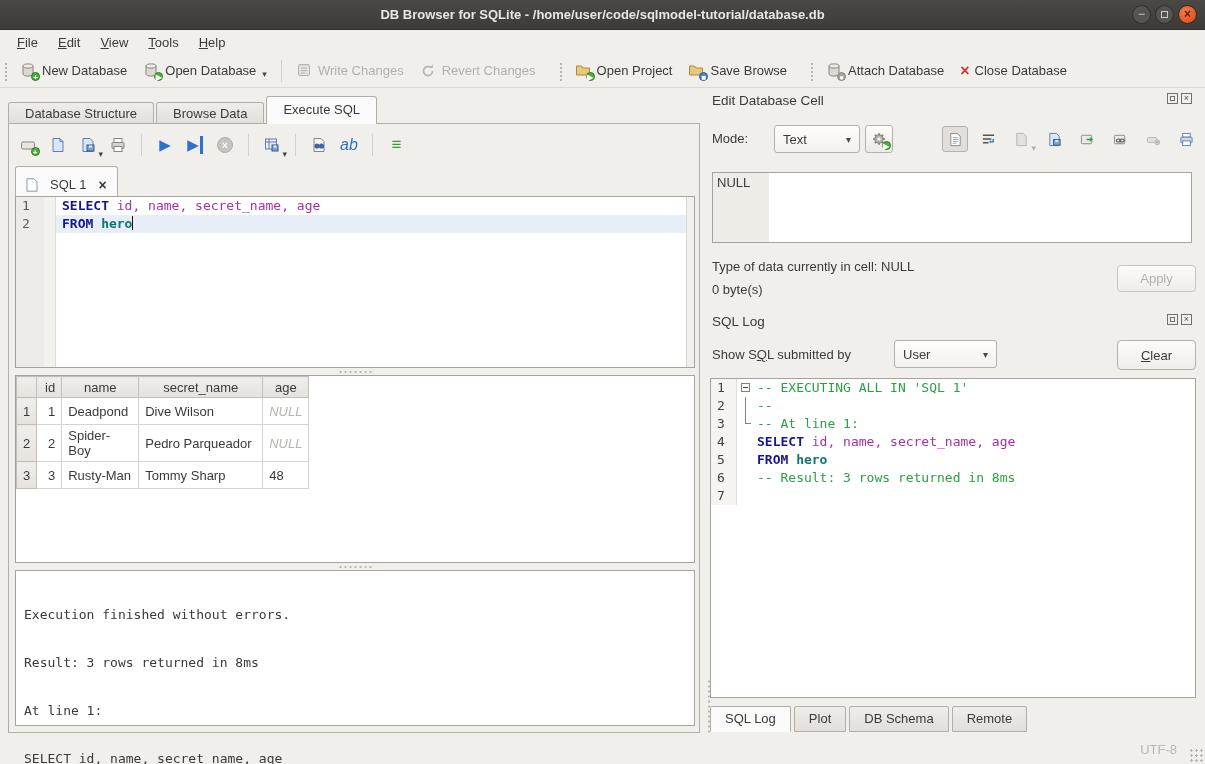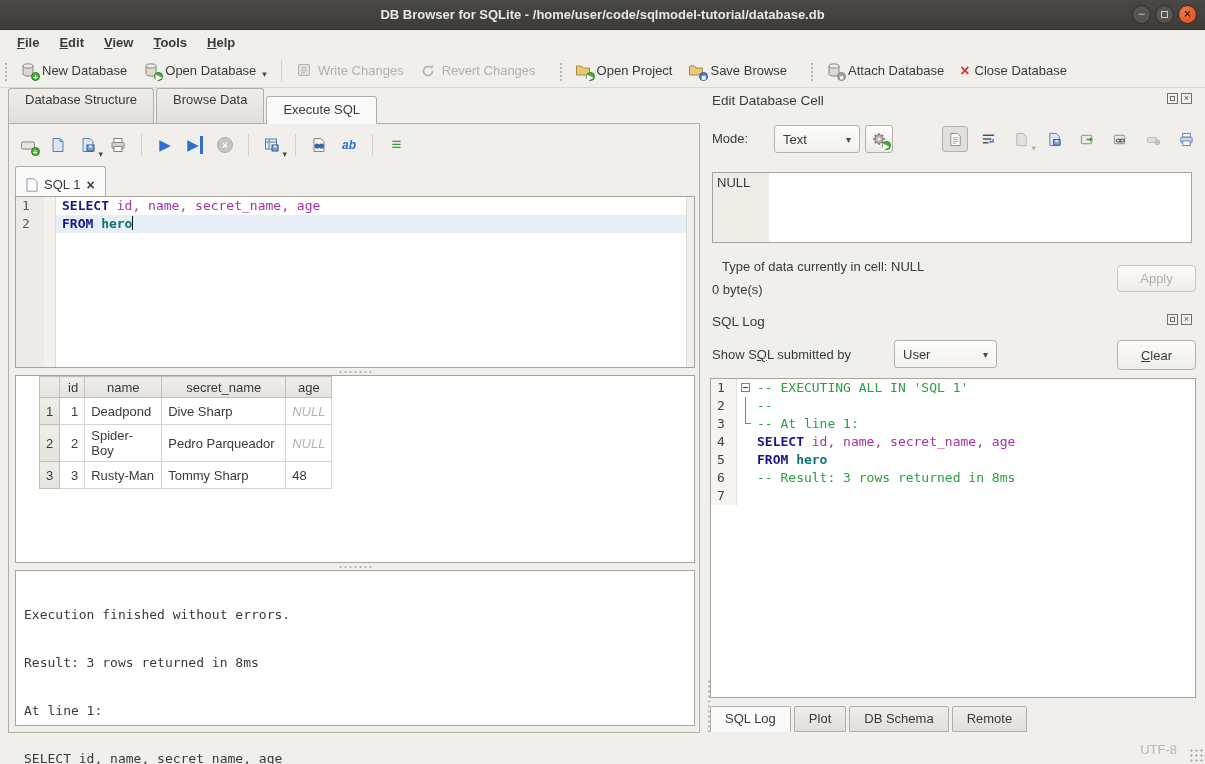--- a/index.html
+++ b/index.html
@@ -15,21 +15,21 @@
   .winbtns { position:absolute; right:8px; top:5px; display:flex; gap:4px; }
   .winbtn { width:19px; height:19px; border-radius:50%; background:#56544f;
     border:1px solid #2e2d2a; color:#cfccc7; font-size:12px; line-height:17px;
     text-align:center; }
   .winbtn.close { background:radial-gradient(circle at 35% 30%, #ef7a50, #dd4814);
     color:#5d1d07; font-weight:bold; }
   .winbtn .sq { display:inline-block; width:7px; height:7px; border:1px solid #cfccc7; margin-top:5px; }
 
   
   .menubar { position:absolute; left:0; top:30px; width:100%; height:24px;
-    background:#f1efec; display:flex; align-items:center; padding-left:8px; gap:2px;font-weight:bold; }
+    background:#f1efec; display:flex; align-items:center; padding-left:8px; gap:2px; }
   .menu-item { padding:2px 9px; }
   .mkey { text-decoration:underline; }
 
   
   .toolbar { position:absolute; left:0; top:54px; width:100%; height:34px;
     background:#f1efec; border-bottom:1px solid #dcd9d4; display:flex; align-items:center; }
   .grip { width:6px; height:20px; margin:0 3px;
     background-image:radial-gradient(circle, #b8b4ad 1px, transparent 1.2px);
     background-size:4px 4px; background-position:1px 1px; }
   .tsep { width:1px; height:22px; background:#d4d1cb; margin:0 6px; }
@@ -41,40 +41,40 @@
   .icon16 { position:relative; width:17px; height:17px; display:inline-block; }
   .badge { position:absolute; right:-3px; bottom:-2px; width:9px; height:9px; border-radius:50%;
     color:#fff; font-size:8px; line-height:9px; text-align:center; font-weight:bold; }
   .badge.green { background:#4caf3f; border:1px solid #2c7d22; }
   .badge.blue  { background:#4a7fd4; border:1px solid #2c5aa5; }
   .badge.gray  { background:#a8a49d; border:1px solid #8a867f; }
   .redx { color:#d6352b; font-weight:bold; font-size:16px; line-height:17px; }
 
   
   .maintabs { position:absolute; left:8px; top:96px; height:28px; display:flex; align-items:flex-end; }
-  .mtab { height:36px; padding:3px 16px 0; background:linear-gradient(#efedea,#e2dfda);
+  .mtab { height:22px; padding:3px 16px 0; background:linear-gradient(#efedea,#e2dfda);
     border:1px solid #b2aea7; border-bottom:none; margin-right:2px; border-radius:3px 3px 0 0; }
   .mtab.active { height:28px; background:#fbfafa; position:relative; z-index:3; padding-top:5px; }
 
   
   .left-panel { position:absolute; left:8px; top:123px; width:692px; height:610px;
     background:#f1efec; border:1px solid #b2aea7; z-index:2; }
 
   .sqltoolbar { position:absolute; left:6px; top:6px; height:30px; display:flex; align-items:center; gap:4px; }
   .sicon { width:26px; height:24px; display:flex; align-items:center; justify-content:center; position:relative; }
   .play { color:#2f6fd0; font-size:15px; }
   .playbar { border-right:3px solid #2f6fd0; padding-right:1px; }
   .stopcirc { width:16px; height:16px; border-radius:50%; background:#c7c4bf; color:#fff;
     font-size:10px; font-weight:bold; line-height:16px; text-align:center; border:1px solid #b0ada8; }
   .fmt { color:#35a035; font-size:17px; font-weight:bold; letter-spacing:-1px; }
-  .ab { color:#2f6fd0; font-weight:bold; font-size:12px; font-style:italic; }
+  .ab { color:#2f6fd0; font-weight:normal; font-size:16px; font-style:italic; }
 
   .sqltabbar { position:absolute; left:6px; top:42px; height:30px; display:flex; align-items:flex-end; }
   .sqltab { height:30px; background:#fbfafa; border:1px solid #b2aea7; border-bottom:none;
-    border-radius:3px 3px 0 0; padding:6px 10px 0; display:flex; gap:6px; align-items:center; }
+    border-radius:3px 3px 0 0; padding:6px 10px 0; display:flex; gap:12px; align-items:center; }
   .sqltab .x { font-weight:bold; color:#3c3b37; font-size:14px; line-height:12px; }
 
   .editor { position:absolute; left:6px; top:72px; width:680px; height:172px;
     background:#fff; border:1px solid #a7a39b; display:flex; flex-direction:column;
     font-family:"DejaVu Sans Mono", monospace; font-size:13px; }
   .ed-row { display:flex; height:18px; line-height:18px; white-space:pre; }
   .ed-num { width:28px; background:#edebe7; color:#5f5c57; text-align:left; padding-left:6px; flex:0 0 28px; }
   .ed-fold { width:12px; background:#f3f1ee; border-right:1px solid #ddd9d3; flex:0 0 12px; }
   .ed-code { flex:1; padding-left:6px; }
   .ed-row.cur .ed-code { background:#e7eef7; }
@@ -85,21 +85,21 @@
   .tbl { color:#0e7474; font-weight:bold; }
   .cmt { color:#2ba043; }
   .cursor { display:inline-block; width:1px; height:14px; background:#111; vertical-align:-2px; }
   .vscroll { position:absolute; right:0; top:0; bottom:0; width:8px; background:#f1efec; border-left:1px solid #ddd9d3; }
 
   .hsplit { position:absolute; left:6px; width:680px; height:7px; display:flex; align-items:center; justify-content:center; }
   .hsplit .dots { width:34px; height:4px;
     background-image:radial-gradient(circle,#b8b4ad 1px,transparent 1.2px); background-size:5px 4px; }
 
   .results-frame { position:absolute; left:6px; top:251px; width:680px; height:188px;
-    background:#fff; border:1px solid #a7a39b; overflow:hidden;padding-left:23px; }
+    background:#fff; border:1px solid #a7a39b; overflow:hidden; }
   table.results { border-collapse:collapse; font-size:13px; }
   table.results th { background:linear-gradient(#f0eeea,#e6e3de); border:1px solid #c3bfb8;
     font-weight:normal; padding:1px 6px; height:21px; }
   table.results td { border:1px solid #d7d4ce; padding:3px 6px; height:27px; background:#fff; }
   td.rowhdr, th.corner { background:linear-gradient(#f0eeea,#e6e3de) !important; border:1px solid #c3bfb8 !important;
     text-align:center; padding:1px 4px; }
   .col-id { width:25px; text-align:right; }
   .col-name { width:77px; }
   .col-secret { width:124px; }
   .col-age { width:43px; }
@@ -126,21 +126,21 @@
   .sqbtn { position:absolute; width:28px; height:28px; background:linear-gradient(#fdfdfc,#eceae6);
     border:1px solid #b5b1aa; border-radius:3px; display:flex; align-items:center; justify-content:center; }
   .cicon { position:absolute; width:26px; height:26px; display:flex; align-items:center; justify-content:center; top:1px; }
   .cicon.pressed { background:#e2dfda; border:1px solid #b5b1aa; border-radius:3px; }
 
   .cellbox { position:absolute; left:6px; top:84px; width:480px; height:71px;
     background:#fff; border:1px solid #a7a39b; display:flex; }
   .cell-gutter { width:56px; background:#efece8; padding:2px 4px; font-size:13px; }
   .cell-text { flex:1; }
 
-  .info1 { position:absolute; left:16px; top:171px;text-align:center; }
+  .info1 { position:absolute; left:6px; top:171px;text-align:center; }
   .info2 { position:absolute; left:6px; top:194px; }
   .btn { position:absolute; height:27px; background:linear-gradient(#fcfbfa,#efede9);
     border:1px solid #c9c5be; border-radius:4px; text-align:center; display:flex;
     align-items:center; justify-content:center; }
   .btn.disabled { color:#b3b0aa; }
   .apply-btn { left:411px; top:177px; width:79px; }
   .clear-btn { left:411px; top:252px; width:79px; height:30px; border-color:#b5b1aa; }
 
   .log-title { top:223px; }
   .show-row { position:absolute; left:6px; top:252px; width:480px; height:30px; }
@@ -413,21 +413,21 @@
           <th class="corner"></th>
           <th class="col-id"><span>id</span></th>
           <th class="col-name"><span>name</span></th>
           <th class="col-secret"><span>secret_name</span></th>
           <th class="col-age"><span>age</span></th>
         </tr>
         <tr>
           <td class="rowhdr">1</td>
           <td class="col-id">1</td>
           <td>Deadpond</td>
-          <td>Dive Sharp</td>
+          <td>Dive Wilson</td>
           <td class="nullv">NULL</td>
         </tr>
         <tr>
           <td class="rowhdr">2</td>
           <td class="col-id">2</td>
           <td>Spider-Boy</td>
           <td>Pedro Parqueador</td>
           <td class="nullv">NULL</td>
         </tr>
         <tr>

